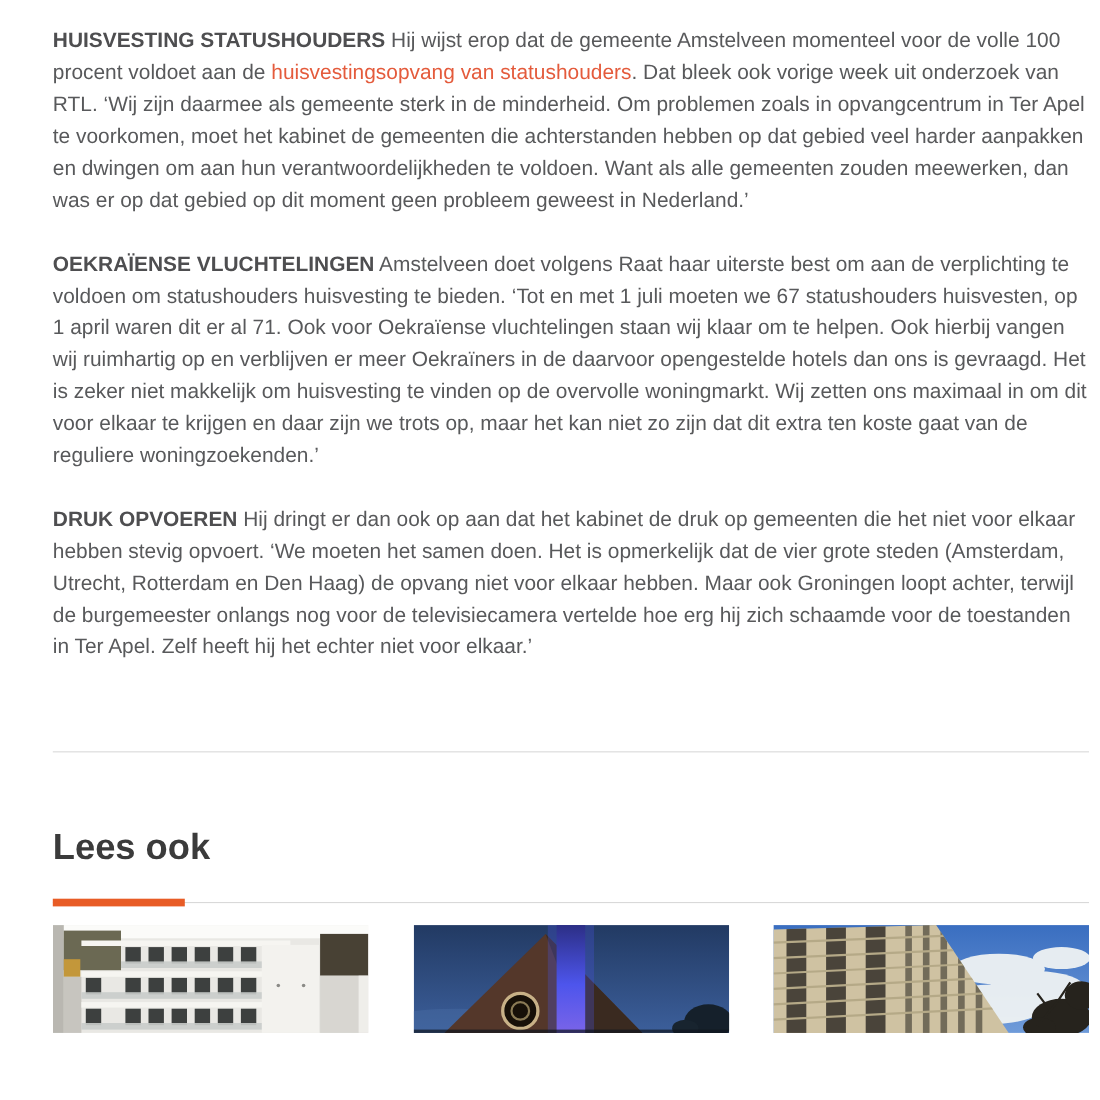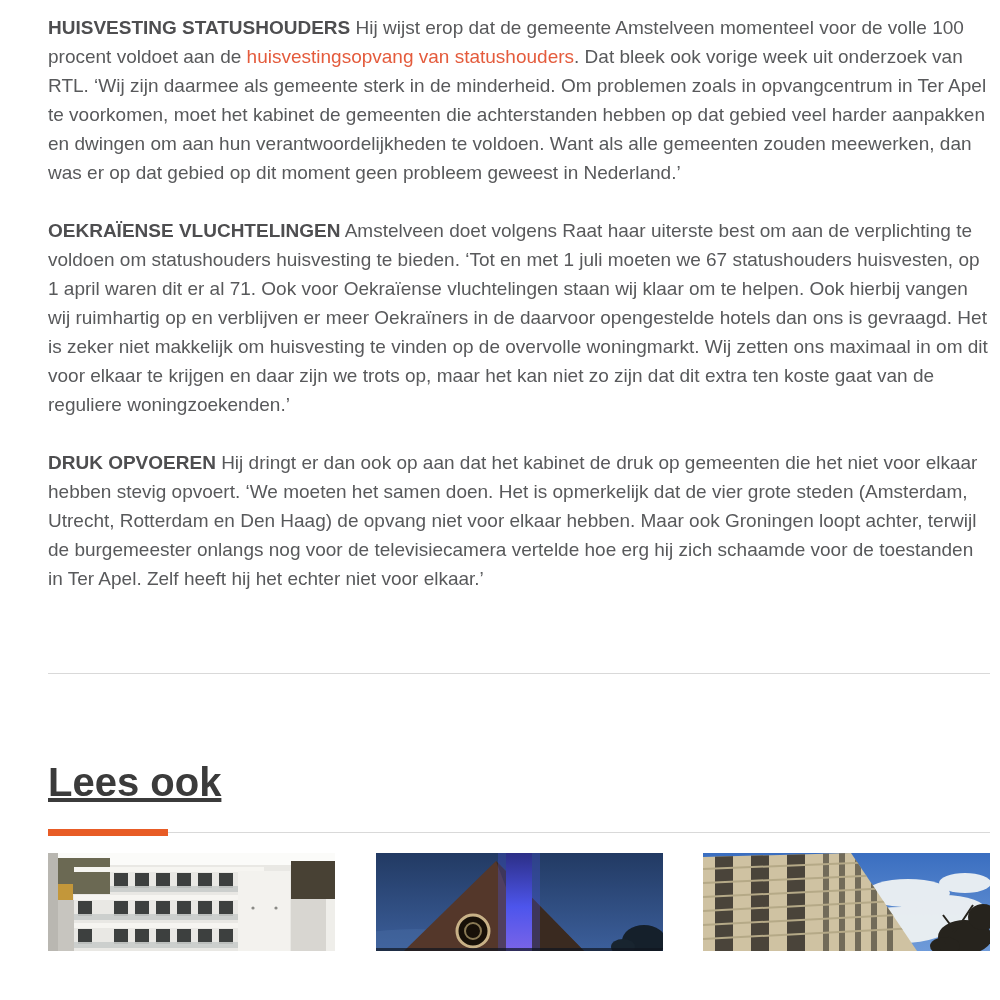--- a/index.html
+++ b/index.html
@@ -6,21 +6,21 @@
   html, body {
     width: 1000px; height: 1000px;
     background: #ffffff;
     overflow: hidden;
     font-family: "Liberation Sans", sans-serif;
   }
   .content {
     margin-left: 48px;
     margin-right: 10px;
     width: 942px;
-    padding-top: 13px;
+    padding-top: 23px;
   }
   .para {
     font-size: 19px;
     line-height: 29px;
     color: #58595b;
     margin-bottom: 29px;
   }
   .para strong {
     font-weight: bold;
     color: #4e4e50;
@@ -29,26 +29,25 @@
     color: #e45b3c;
     text-decoration: none;
     cursor: pointer;
   }
   .divider {
     border: none;
     border-top: 1px solid #d9d9d9;
     margin-top: 80px;
   }
   .lees-ook-heading {
-    margin-top: 89px;
-    font-size: 40px;
+    margin-top: 67px;
+    font-size: 33px;
     line-height: 38px;
     font-weight: bold;
     color: #3b3b3b;
-    text-decoration: underline;
   }
   .accent-rule {
     position: relative;
     margin-top: 28px;
     height: 7px;
   }
   .accent-rule .grey-line {
     position: absolute;
     left: 0; right: 0; top: 3px;
     height: 1px;

